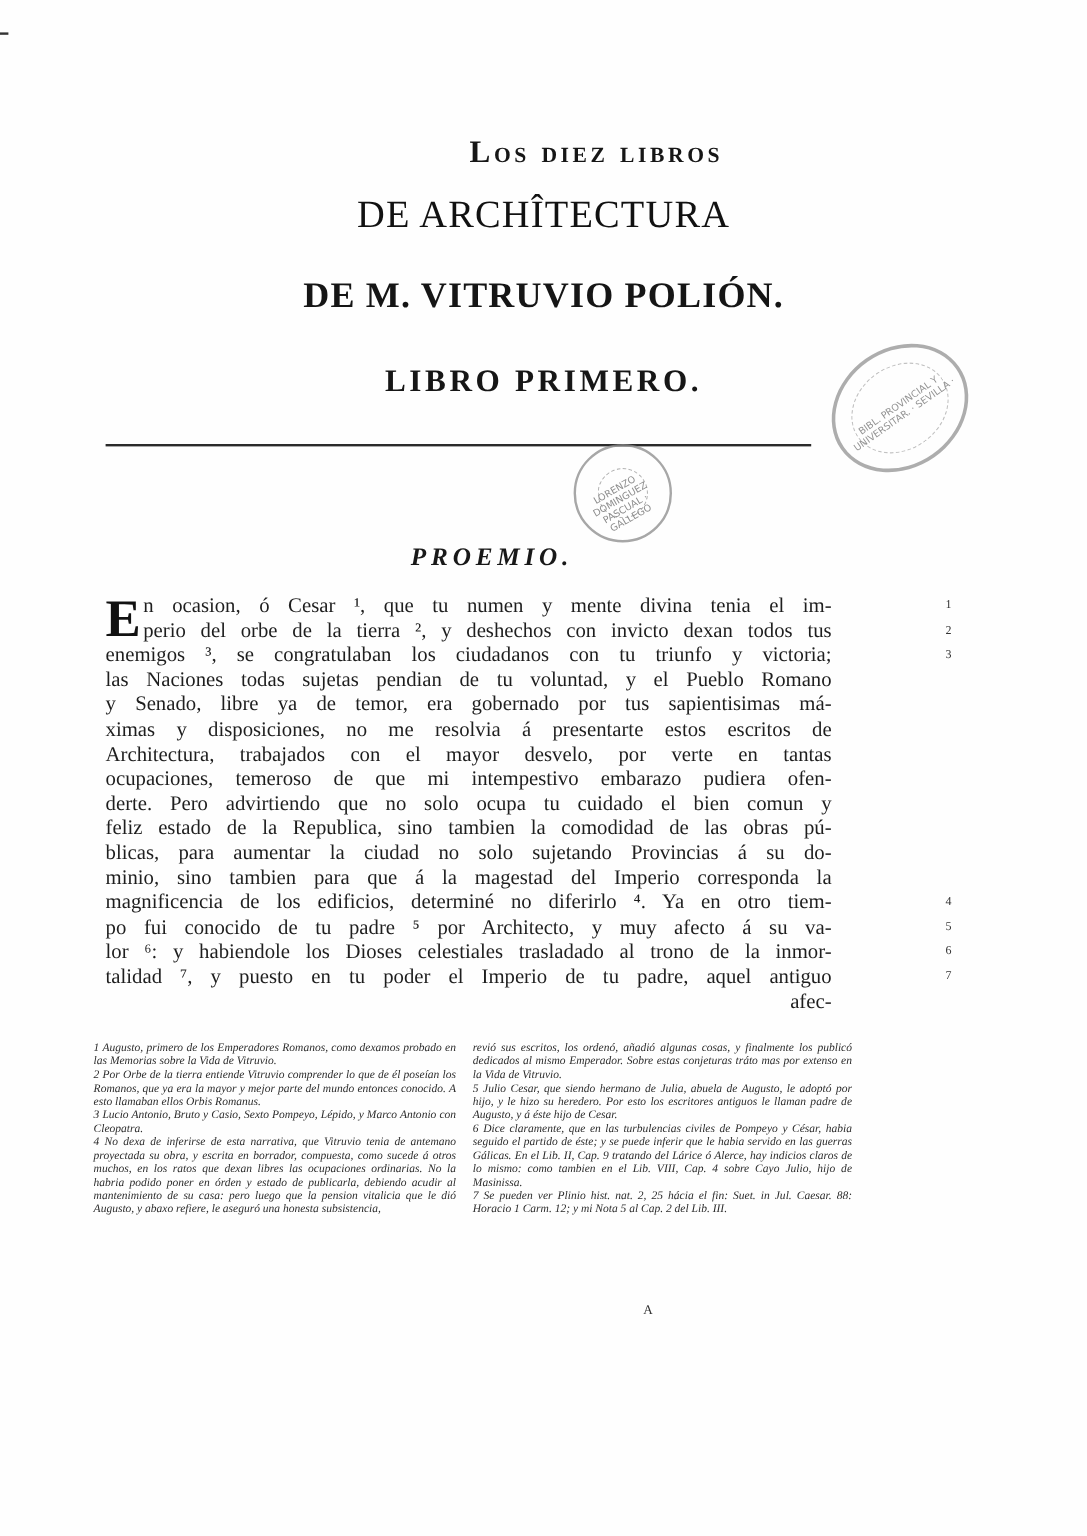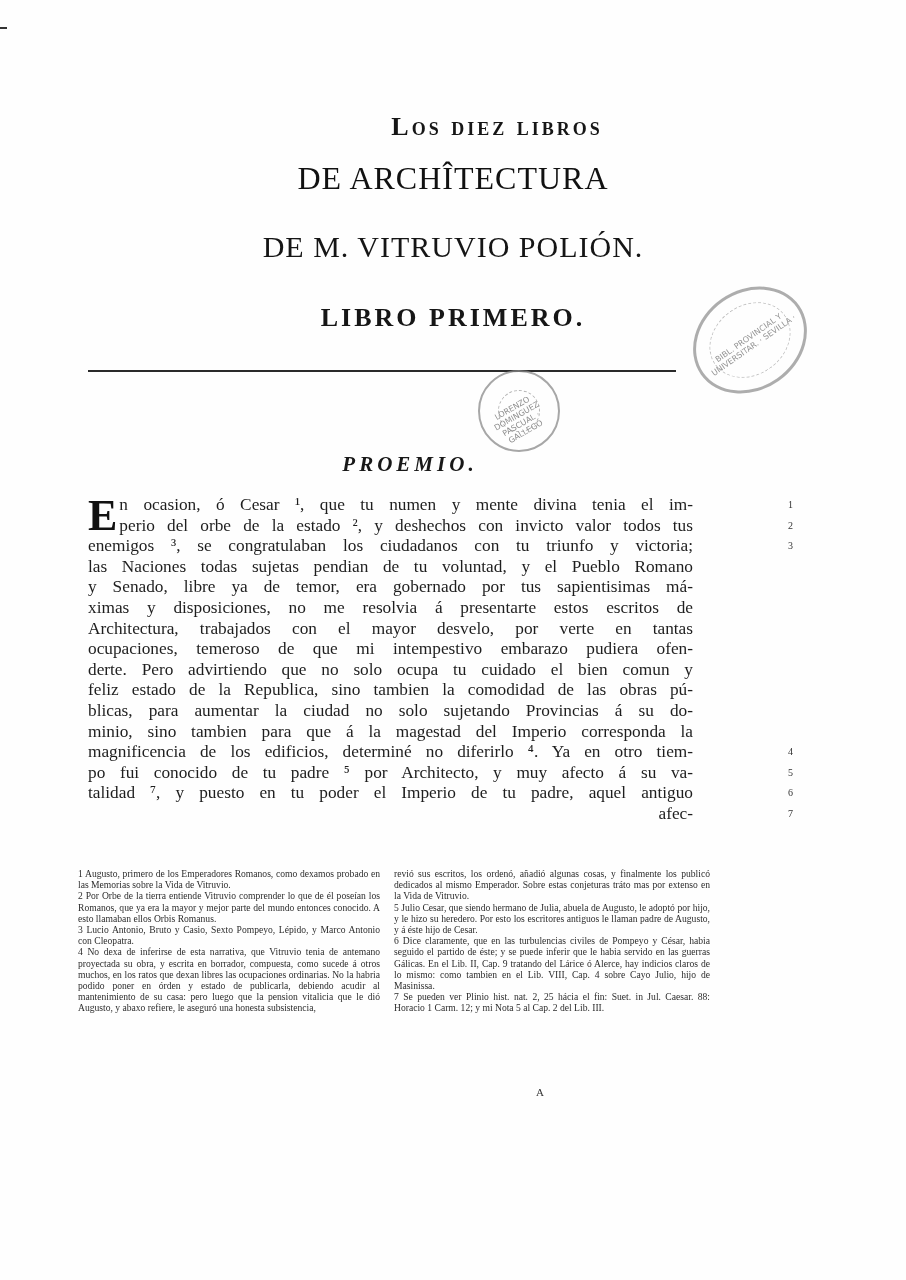--- a/index.html
+++ b/index.html
@@ -6,21 +6,21 @@
   body { width: 906px; height: 1280px; position: relative; overflow: hidden;
          font-family: "Liberation Serif", "DejaVu Serif", serif; color: #1c1c1c; }
   .page { position: absolute; left: 0; top: 0; width: 906px; height: 1280px; background: #fefefe; }
   .edge-mark { position: absolute; left: 0; top: 27px; width: 7px; height: 2px; background: #333; }
 
   .title-1 { position: absolute; left: 0; width: 906px; top: 112px; text-align: center;
              font-size: 26px; letter-spacing: 3px; font-variant: small-caps; font-weight: bold; color: #161616; padding-left: 44px; }
   .title-2 { position: absolute; left: 0; width: 906px; top: 160px; text-align: center;
              font-size: 32px; letter-spacing: 1px; color: #111; }
   .title-3 { position: absolute; left: 0; width: 906px; top: 230px; text-align: center;
-             font-size: 30px; font-weight: normal; letter-spacing: 1px; color: #151515; }
+             font-size: 30px; font-weight: bold; letter-spacing: 1px; color: #151515; }
   .title-4 { position: absolute; left: 0; width: 906px; top: 303px; text-align: center;
              font-size: 26px; font-weight: bold; letter-spacing: 3px; color: #161616; }
 
   .rule { position: absolute; left: 88px; width: 588px; top: 370px; height: 2px; background: #2a2a2a; }
 
   .stamp-round { position: absolute; left: 478px; top: 370px; width: 82px; height: 82px;
                  border: 2px solid #8a8a8a; border-radius: 50%; box-sizing: border-box; opacity: .75; }
   .stamp-round .inner { position: absolute; left: 18px; top: 18px; width: 42px; height: 42px;
                         border: 1px dashed #9a9a9a; border-radius: 50%; box-sizing: border-box; }
   .stamp-round .txt { position: absolute; left: 0; top: 30px; width: 78px; text-align: center;
@@ -41,21 +41,21 @@
   .line { height: 20.6px; line-height: 20.6px; font-size: 17.3px; text-align: justify;
           text-align-last: justify; white-space: nowrap; position: relative; color: #1e1e1e; }
   .line.last { text-align: left; text-align-last: right; }
   .dropcap { float: left; font-size: 44px; line-height: 36px; height: 36px; margin-right: 2px; margin-top: 3px;
              font-family: "Liberation Serif", serif; font-weight: bold; color: #111; }
   .margin-num { position: absolute; left: 700px; width: 14px; font-size: 10px; color: #333; line-height: 20.6px; }
 
   .notes { position: absolute; top: 868px; font-size: 9.6px; line-height: 11.2px; color: #2c2c2c; text-align: justify; }
   .notes.col1 { left: 78px; width: 302px; }
   .notes.col2 { left: 394px; width: 316px; }
-  .note { margin: 0; }
+  .note { margin: 0; font-style: italic; }
 
   .signature { position: absolute; left: 0; width: 1080px; top: 1086px; text-align: center;
                font-size: 11px; color: #333; }
 </style>
 </head>
 <body>
 
 <div class="page">
   <div class="edge-mark"></div>
 
@@ -72,33 +72,34 @@
   </div>
   <div class="stamp-oval">
     <div class="inner"></div>
     <div class="txt">BIBL. PROVINCIAL Y UNIVERSITAR. · SEVILLA ·</div>
   </div>
 
   <div class="heading">PROEMIO.</div>
 
   <div class="body-text">
     <div class="line"><span class="dropcap">E</span><span>n ocasion, ó Cesar ¹, que tu numen y mente divina tenia el im-</span></div>
-    <div class="line">perio del orbe de la estado ², y deshechos con invicto valor todos tus</div>
+    <div class="line">perio del orbe de la tierra ², y deshechos con invicto dexan todos tus</div>
     <div class="line">enemigos ³, se congratulaban los ciudadanos con tu triunfo y victoria;</div>
     <div class="line">las Naciones todas sujetas pendian de tu voluntad, y el Pueblo Romano</div>
     <div class="line">y Senado, libre ya de temor, era gobernado por tus sapientisimas má-</div>
     <div class="line">ximas y disposiciones, no me resolvia á presentarte estos escritos de</div>
     <div class="line">Architectura, trabajados con el mayor desvelo, por verte en tantas</div>
     <div class="line">ocupaciones, temeroso de que mi intempestivo embarazo pudiera ofen-</div>
     <div class="line">derte. Pero advirtiendo que no solo ocupa tu cuidado el bien comun y</div>
     <div class="line">feliz estado de la Republica, sino tambien la comodidad de las obras pú-</div>
     <div class="line">blicas, para aumentar la ciudad no solo sujetando Provincias á su do-</div>
     <div class="line">minio, sino tambien para que á la magestad del Imperio corresponda la</div>
     <div class="line">magnificencia de los edificios, determiné no diferirlo ⁴. Ya en otro tiem-</div>
     <div class="line">po fui conocido de tu padre ⁵ por Architecto, y muy afecto á su va-</div>
+    <div class="line">lor ⁶: y habiendole los Dioses celestiales trasladado al trono de la inmor-</div>
     <div class="line">talidad ⁷, y puesto en tu poder el Imperio de tu padre, aquel antiguo</div>
     <div class="line last">afec-</div>
 
     <div class="margin-num" style="top:0px">1</div>
     <div class="margin-num" style="top:20.6px">2</div>
     <div class="margin-num" style="top:41.2px">3</div>
     <div class="margin-num" style="top:247.2px">4</div>
     <div class="margin-num" style="top:267.8px">5</div>
     <div class="margin-num" style="top:288.4px">6</div>
     <div class="margin-num" style="top:309px">7</div>

